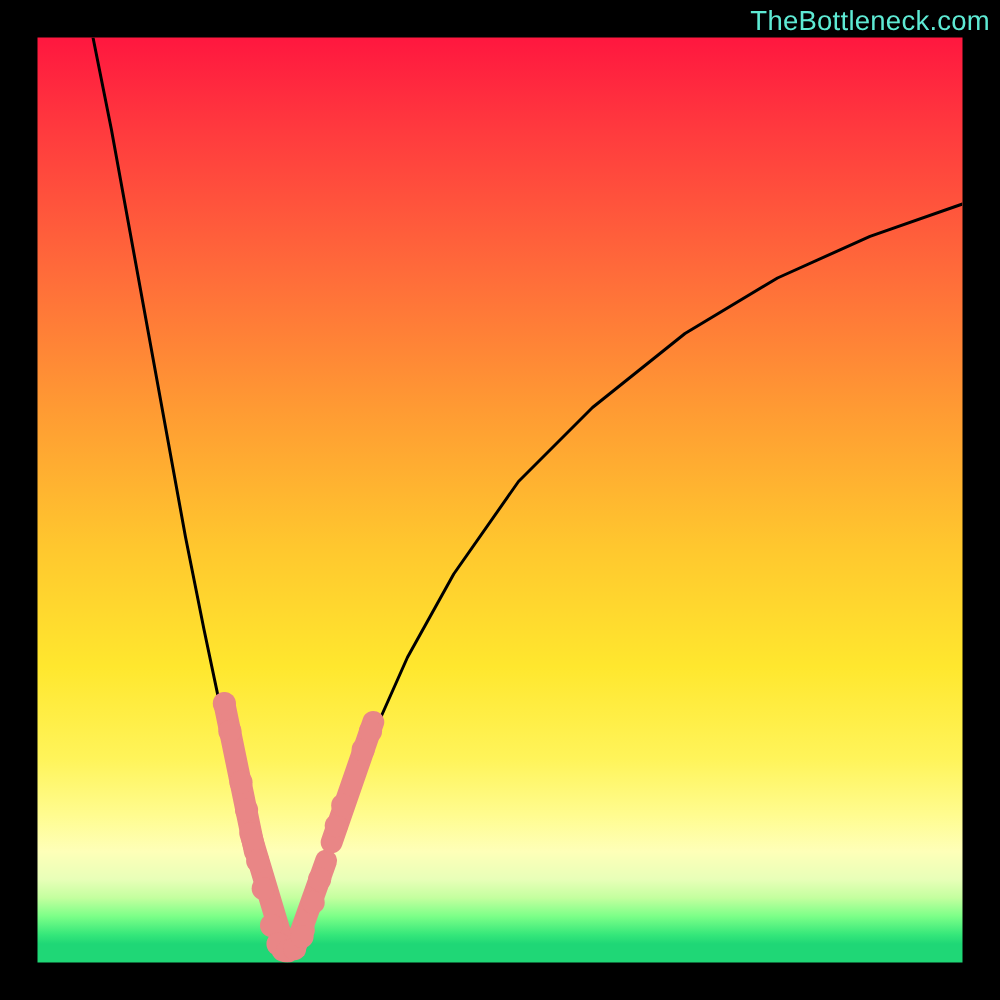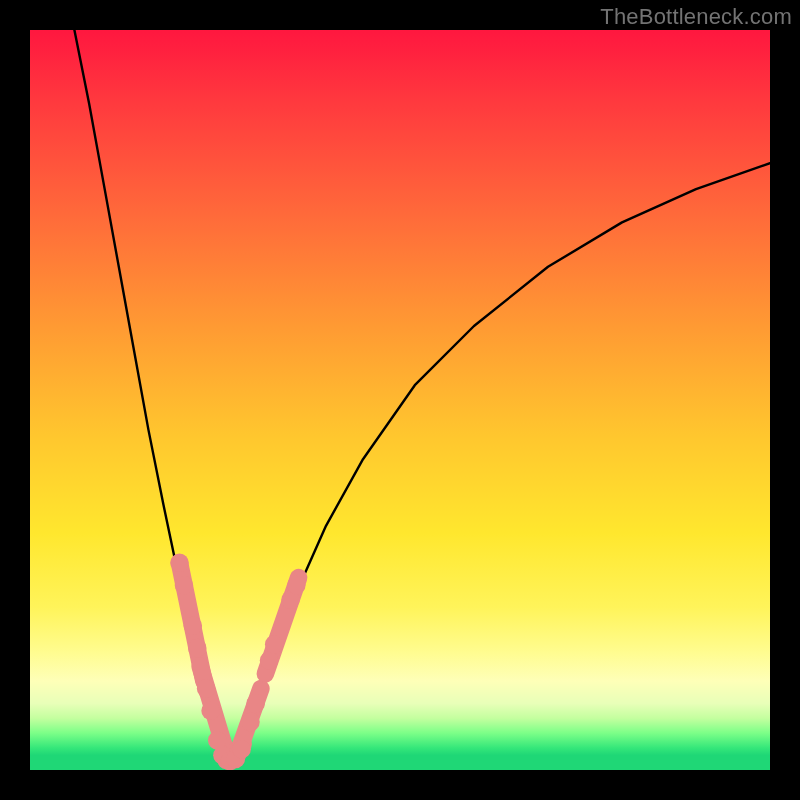--- a/index.html
+++ b/index.html
@@ -46,21 +46,21 @@
     position: absolute;
     inset: 0;
     width: 740px;
     height: 740px;
   }
   .watermark {
     position: absolute;
     top: 4px;
     right: 8px;
     font-size: 22px;
-    color: #737373;
+    color: #5eead4;
     font-weight: 500;
     letter-spacing: 0.2px;
     user-select: none;
     margin-left: 32px;
   }
 </style>
 </head>
 <body>
 
 <div class="stage">

